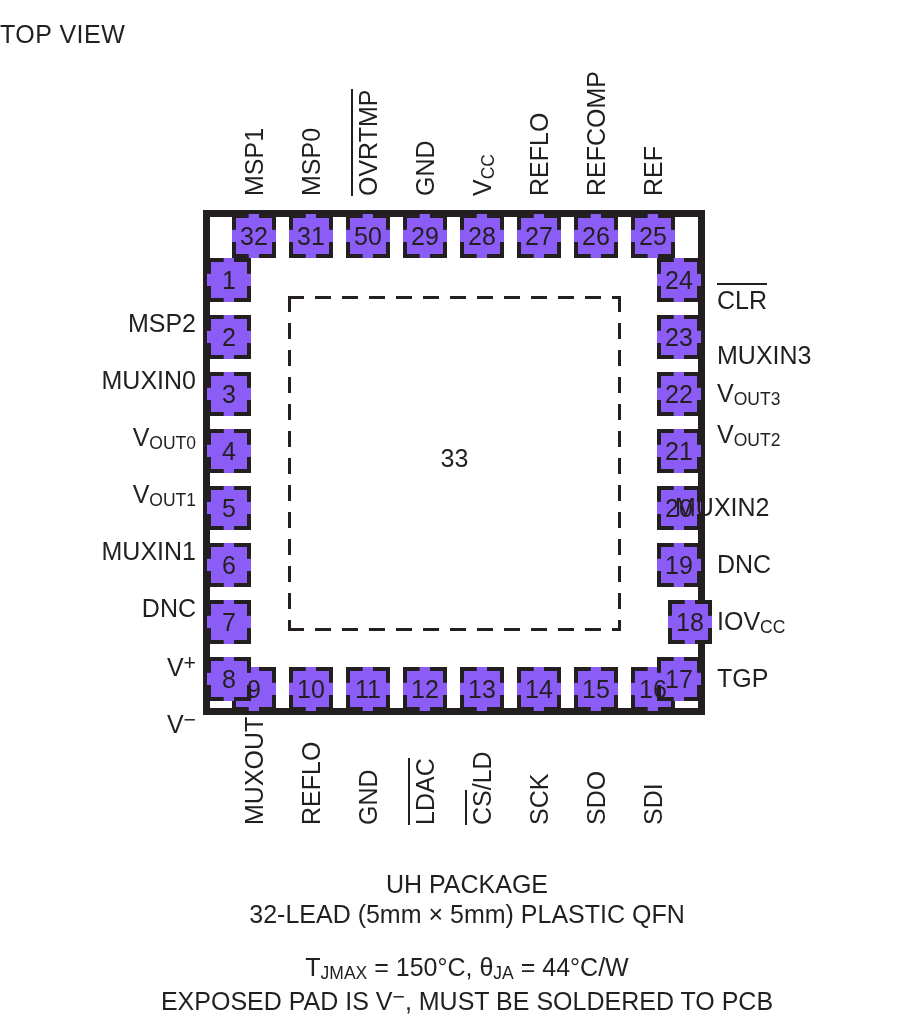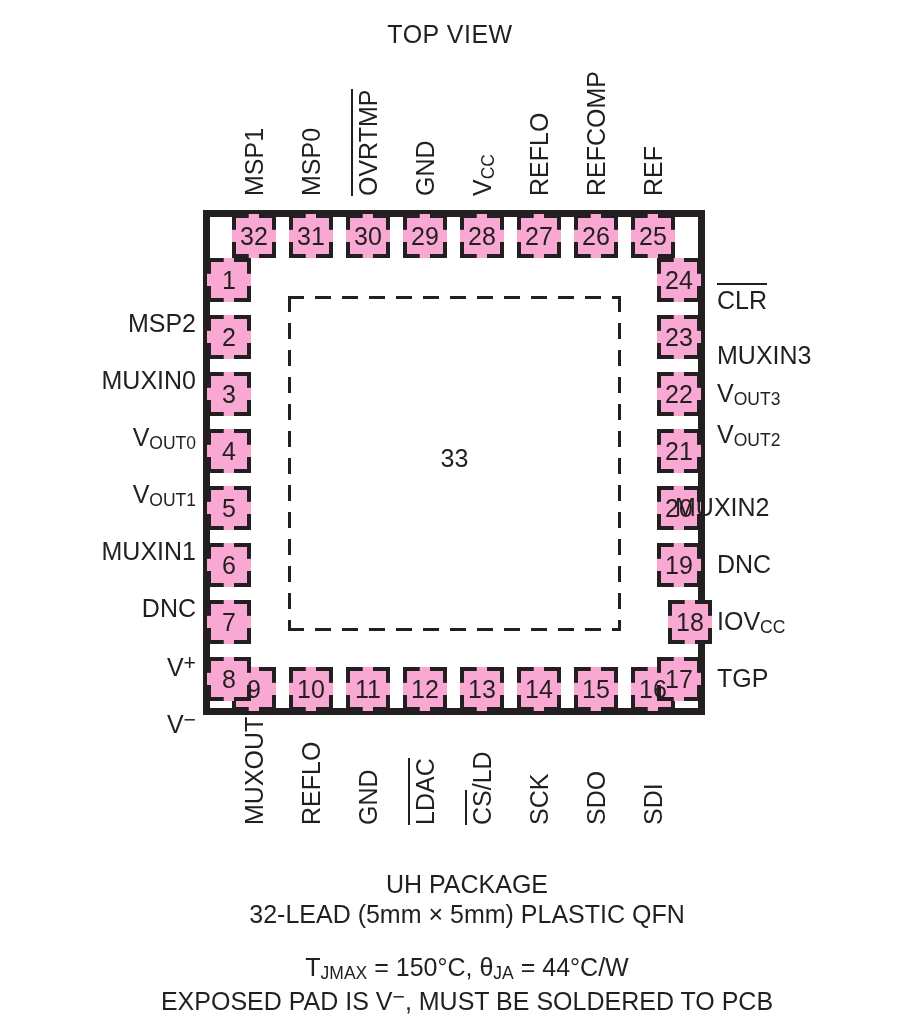--- a/index.html
+++ b/index.html
@@ -14,21 +14,21 @@
     font-family: "Liberation Sans", sans-serif;
     color: #231f20;
     overflow: hidden;
   }
 
   
   #top-view-title {
     position: absolute;
     left: 0; top: 20px;
     width: 900px;
-    text-align: center;
+    text-align: left;
     font-size: 25px;
     letter-spacing: .5px;
   }
 
   
   #package-body {
     position: absolute;
     left: 203px; top: 210px;
     width: 502px; height: 505px;
     box-sizing: border-box;
@@ -53,21 +53,21 @@
     left: 288px; top: 444px;
     width: 333px;
     text-align: center;
     font-size: 25px;
   }
 
   
   .pin-pad {
     position: absolute;
     box-sizing: border-box;
-    background: #f9a8d4;
+    background: #8b5cf6;
     font-size: 25px;
     line-height: 1;
     display: flex;
     align-items: center;
     justify-content: center;
     color: #231f20;
   }
   
   .pin-pad::before {
     content: "";
@@ -152,21 +152,21 @@
 <div id="pins-layer">
     <div class="pin-pad" style="left: 232px; top: 214px; width: 44px; height: 44px;">
       <span>32</span>
     </div>
     <div class="vert-label" style="left: 242px; top: 196px;">MSP1</div>
     <div class="pin-pad" style="left: 289px; top: 214px; width: 44px; height: 44px;">
       <span>31</span>
     </div>
     <div class="vert-label" style="left: 299px; top: 196px;">MSP0</div>
     <div class="pin-pad" style="left: 346px; top: 214px; width: 44px; height: 44px;">
-      <span>30</span>
+      <span>50</span>
     </div>
     <div class="vert-label" style="left: 356px; top: 196px;"><span class="ovl">OVRTMP</span></div>
     <div class="pin-pad" style="left: 403px; top: 214px; width: 44px; height: 44px;">
       <span>29</span>
     </div>
     <div class="vert-label" style="left: 413px; top: 196px;">GND</div>
     <div class="pin-pad" style="left: 460px; top: 214px; width: 44px; height: 44px;">
       <span>28</span>
     </div>
     <div class="vert-label" style="left: 470px; top: 196px;">V<span class="sub">CC</span></div>

